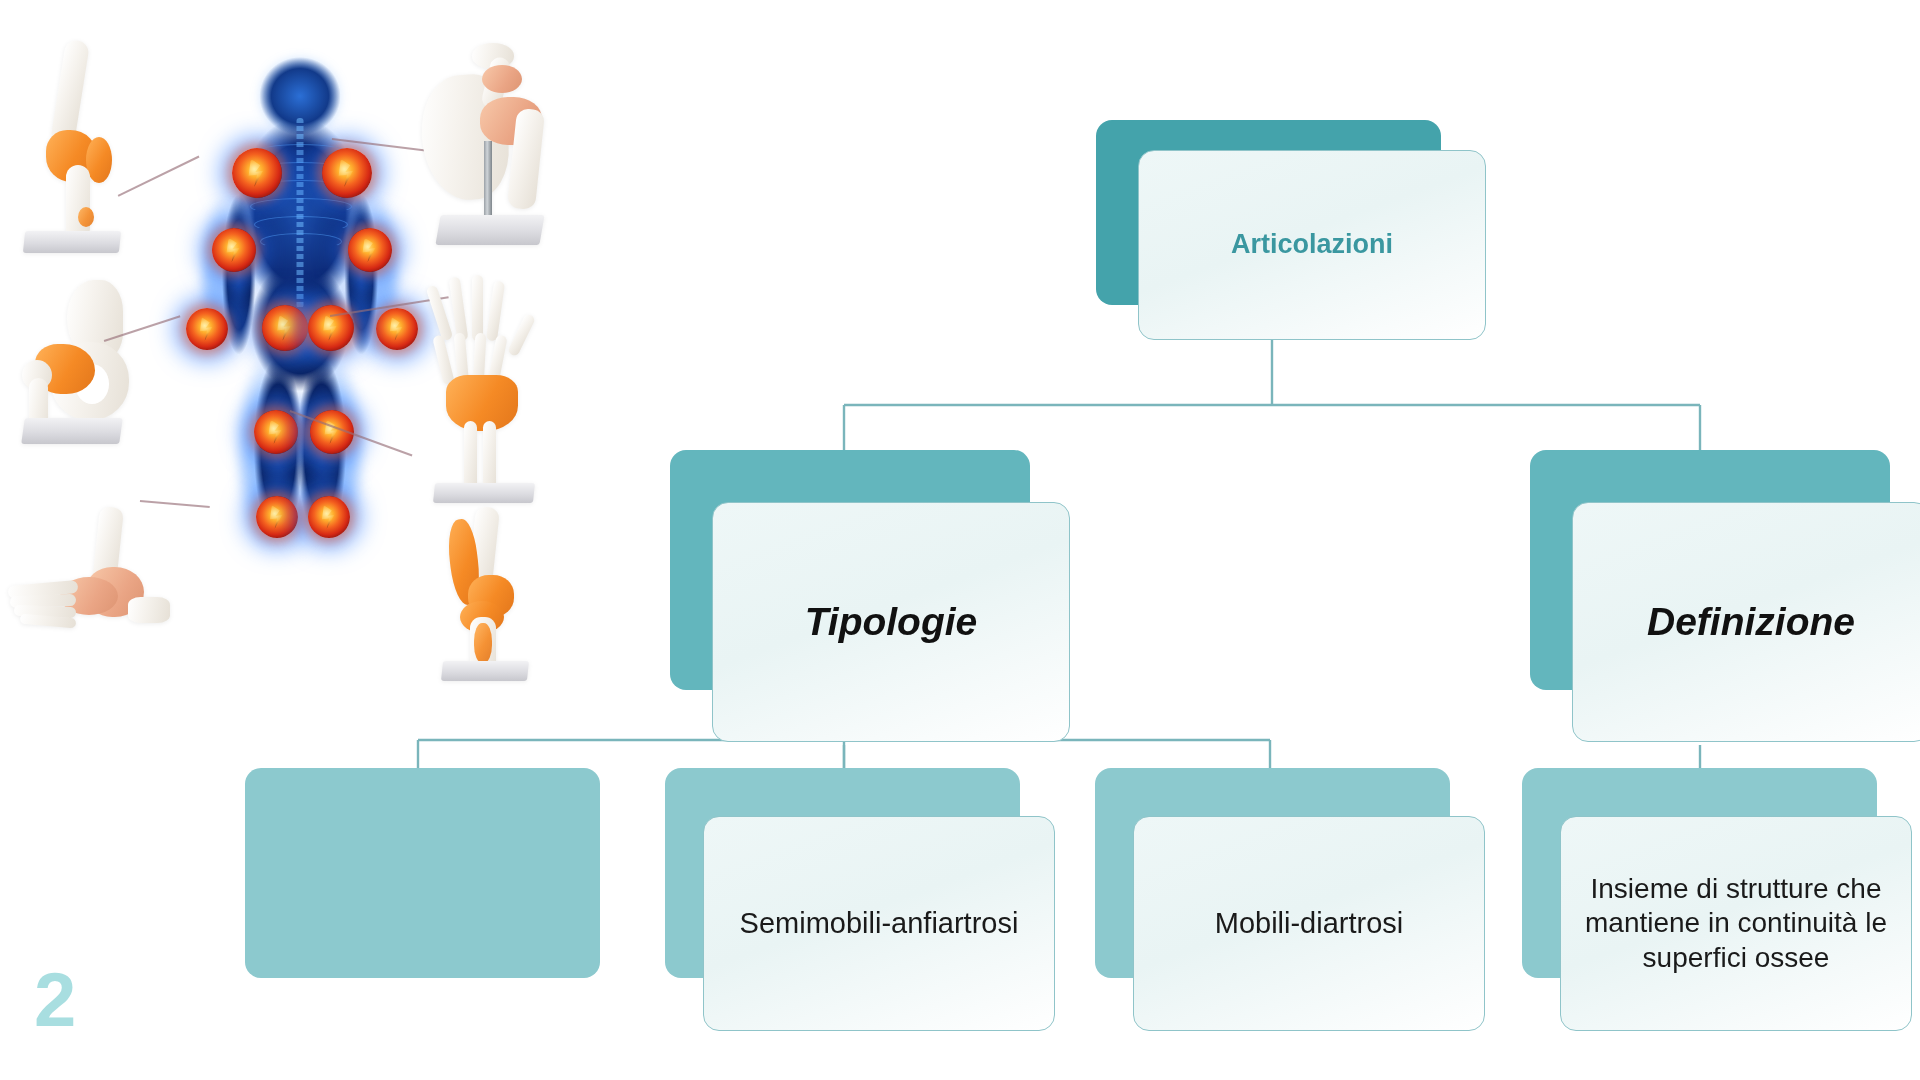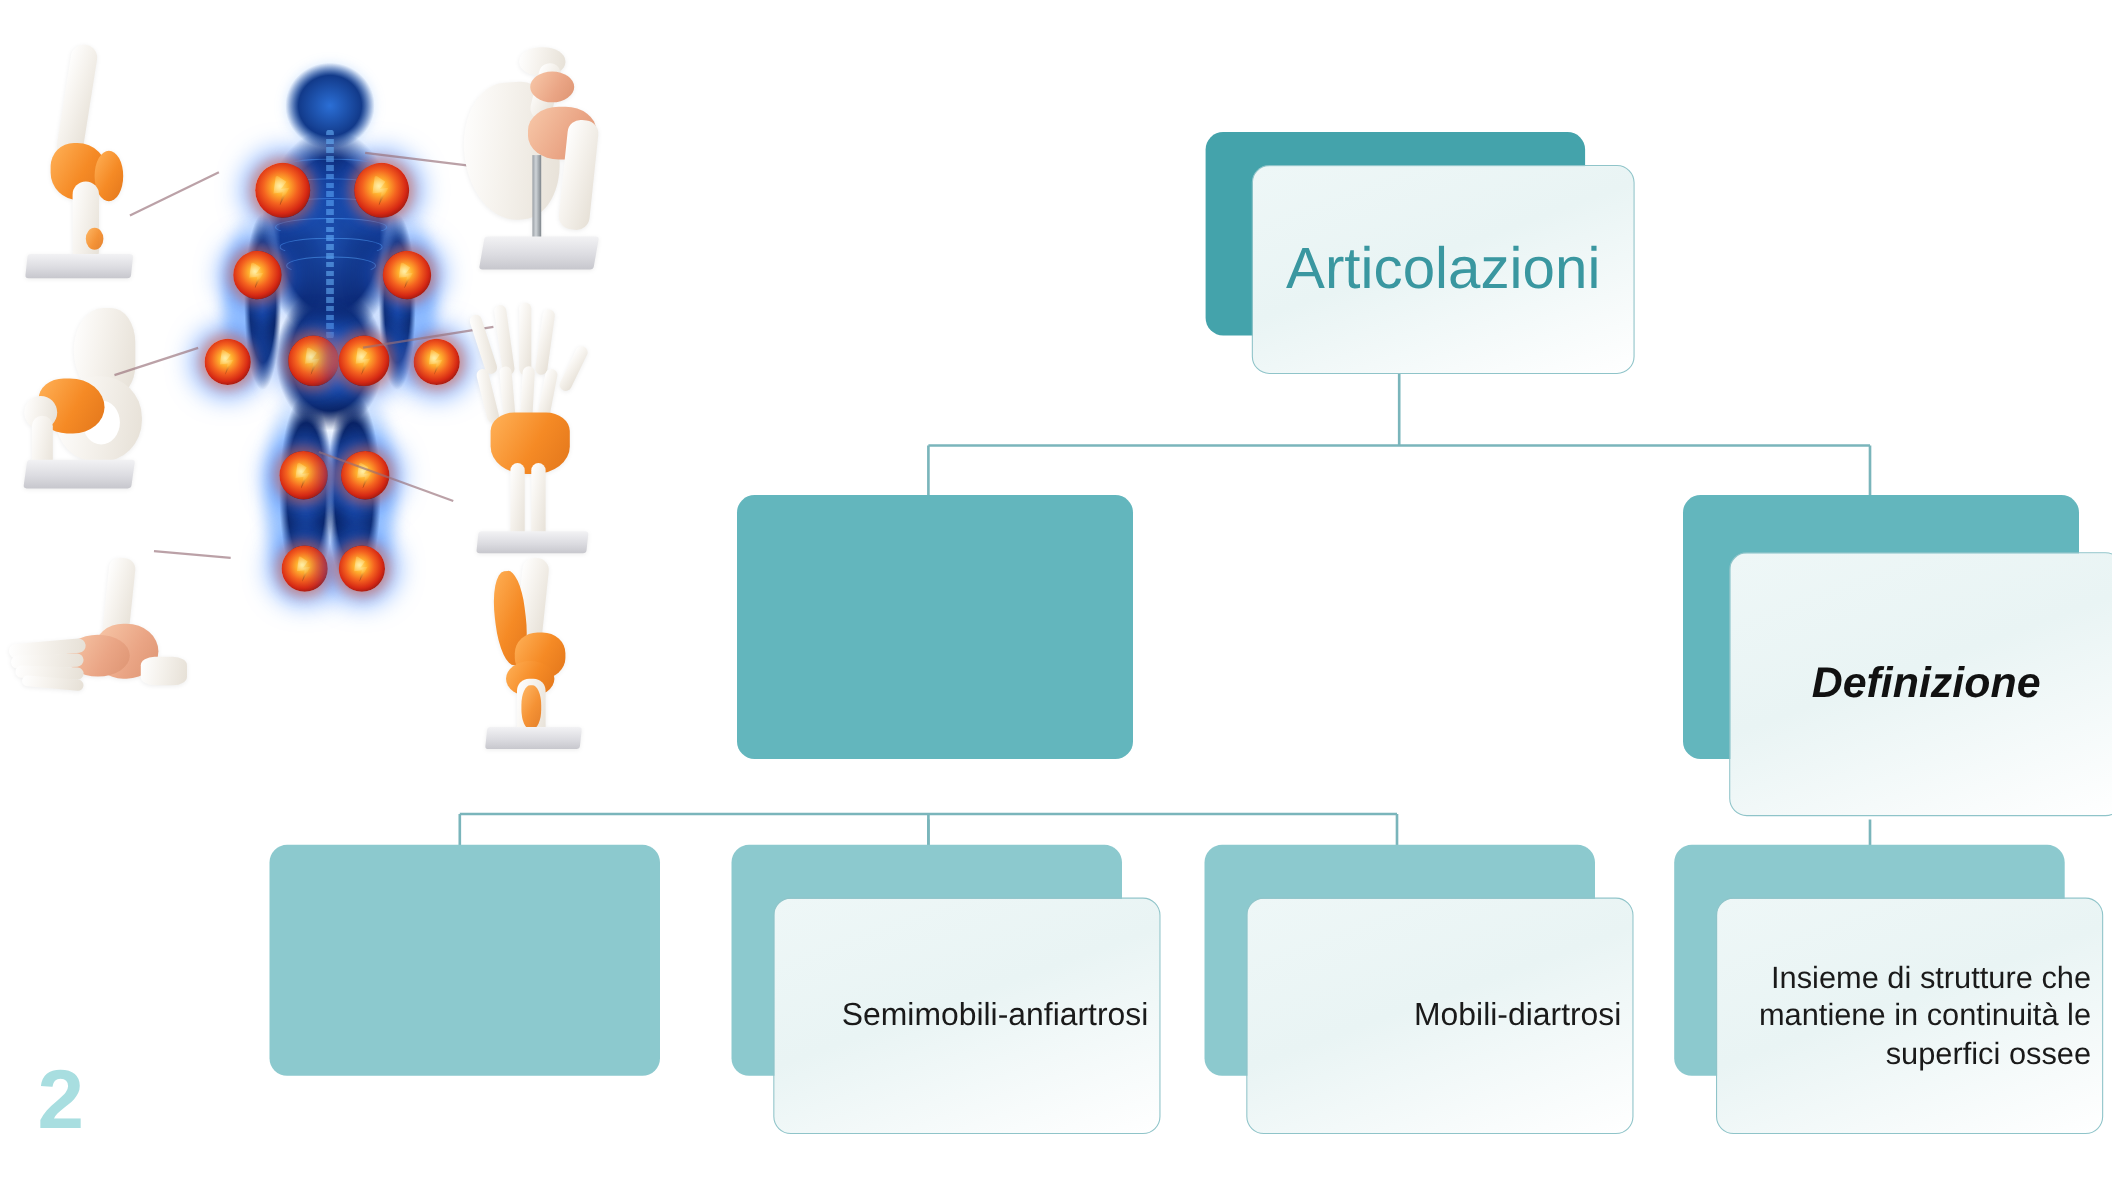--- a/index.html
+++ b/index.html
@@ -205,41 +205,41 @@
     box-sizing: border-box;
     line-height: 1.18;
   }
 
   
   #node-root { left: 1096px; top: 120px; width: 350px; height: 220px; }
   #node-root .shadow-card { background: #44a3ab; width: 345px; height: 185px; }
   #node-root .front-card { left: 42px; top: 30px; width: 348px; height: 190px; }
   #node-root .label {
     color: #3a97a0;
-    font-size: 53px;
-    font-weight: normal;
+    font-size: 27px;
+    font-weight: bold;
   }
 
   
   .node-l2 { width: 400px; height: 290px; }
   .node-l2 .shadow-card { background: #63b6bd; width: 360px; height: 240px; }
   .node-l2 .front-card { left: 42px; top: 52px; width: 358px; height: 240px; }
   .node-l2 .label {
     color: #111111;
     font-size: 39px;
     font-weight: bold;
     font-style: italic;
   }
   #node-tipologie { left: 670px; top: 450px; }
   #node-definizione { left: 1530px; top: 450px; }
 
   
   .node-l3 { width: 390px; height: 260px; }
   .node-l3 .shadow-card { background: #8cc9ce; width: 355px; height: 210px; }
-  .node-l3 .front-card { left: 38px; top: 48px; width: 352px; height: 215px; text-align: right; }
+  .node-l3 .front-card { left: 38px; top: 48px; width: 352px; height: 215px; }
   .node-l3 .label {
     color: #1a1a1a;
     font-size: 29px;
     font-weight: normal;
   }
   #node-fisse       { left: 245px;  top: 768px; }
   #node-semimobili  { left: 665px;  top: 768px; }
   #node-mobili      { left: 1095px; top: 768px; }
   #node-insieme     { left: 1522px; top: 768px; }
   #node-insieme .label { font-size: 28px; line-height: 1.22; }
@@ -377,20 +377,23 @@
 
     <div class="node" id="node-root">
       <div class="shadow-card"></div>
       <div class="front-card">
         <div class="label">Articolazioni</div>
       </div>
     </div>
 
     <div class="node node-l2" id="node-tipologie">
       <div class="shadow-card"></div>
+      <div class="front-card">
+        <div class="label">Tipologie</div>
+      </div>
     </div>
 
     <div class="node node-l2" id="node-definizione">
       <div class="shadow-card"></div>
       <div class="front-card">
         <div class="label">Definizione</div>
       </div>
     </div>
 
     <div class="node node-l3" id="node-fisse">

